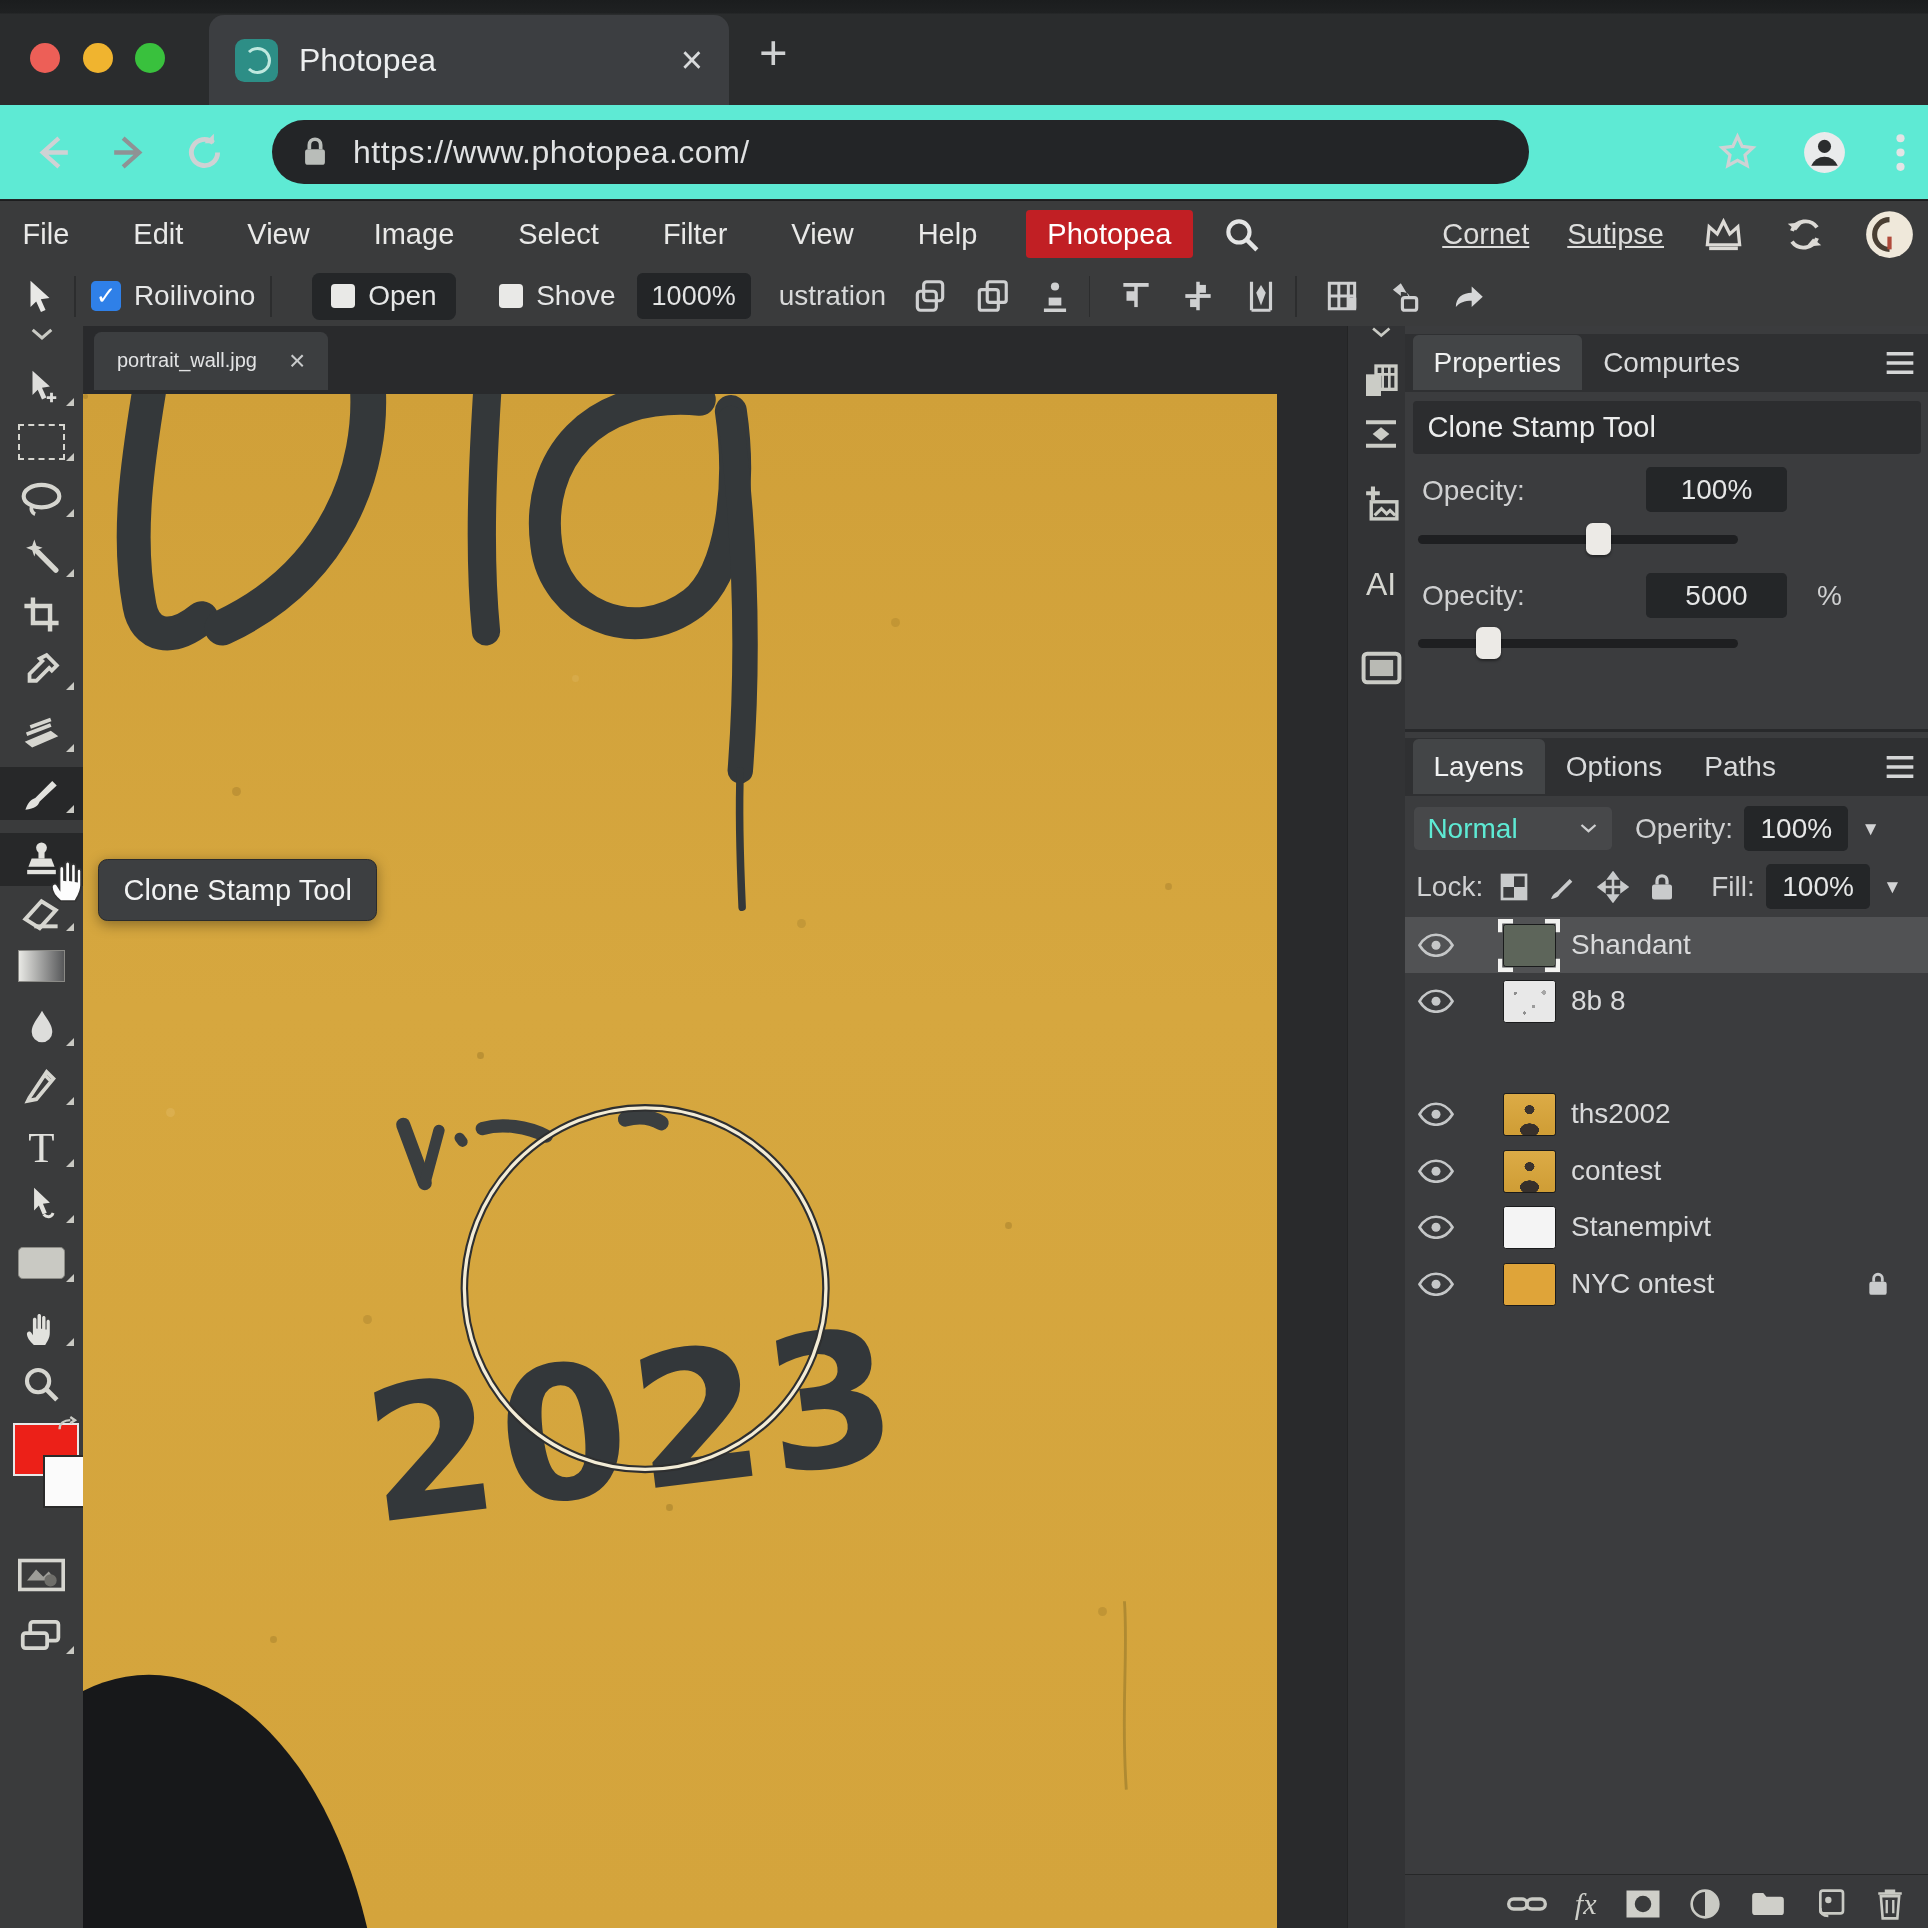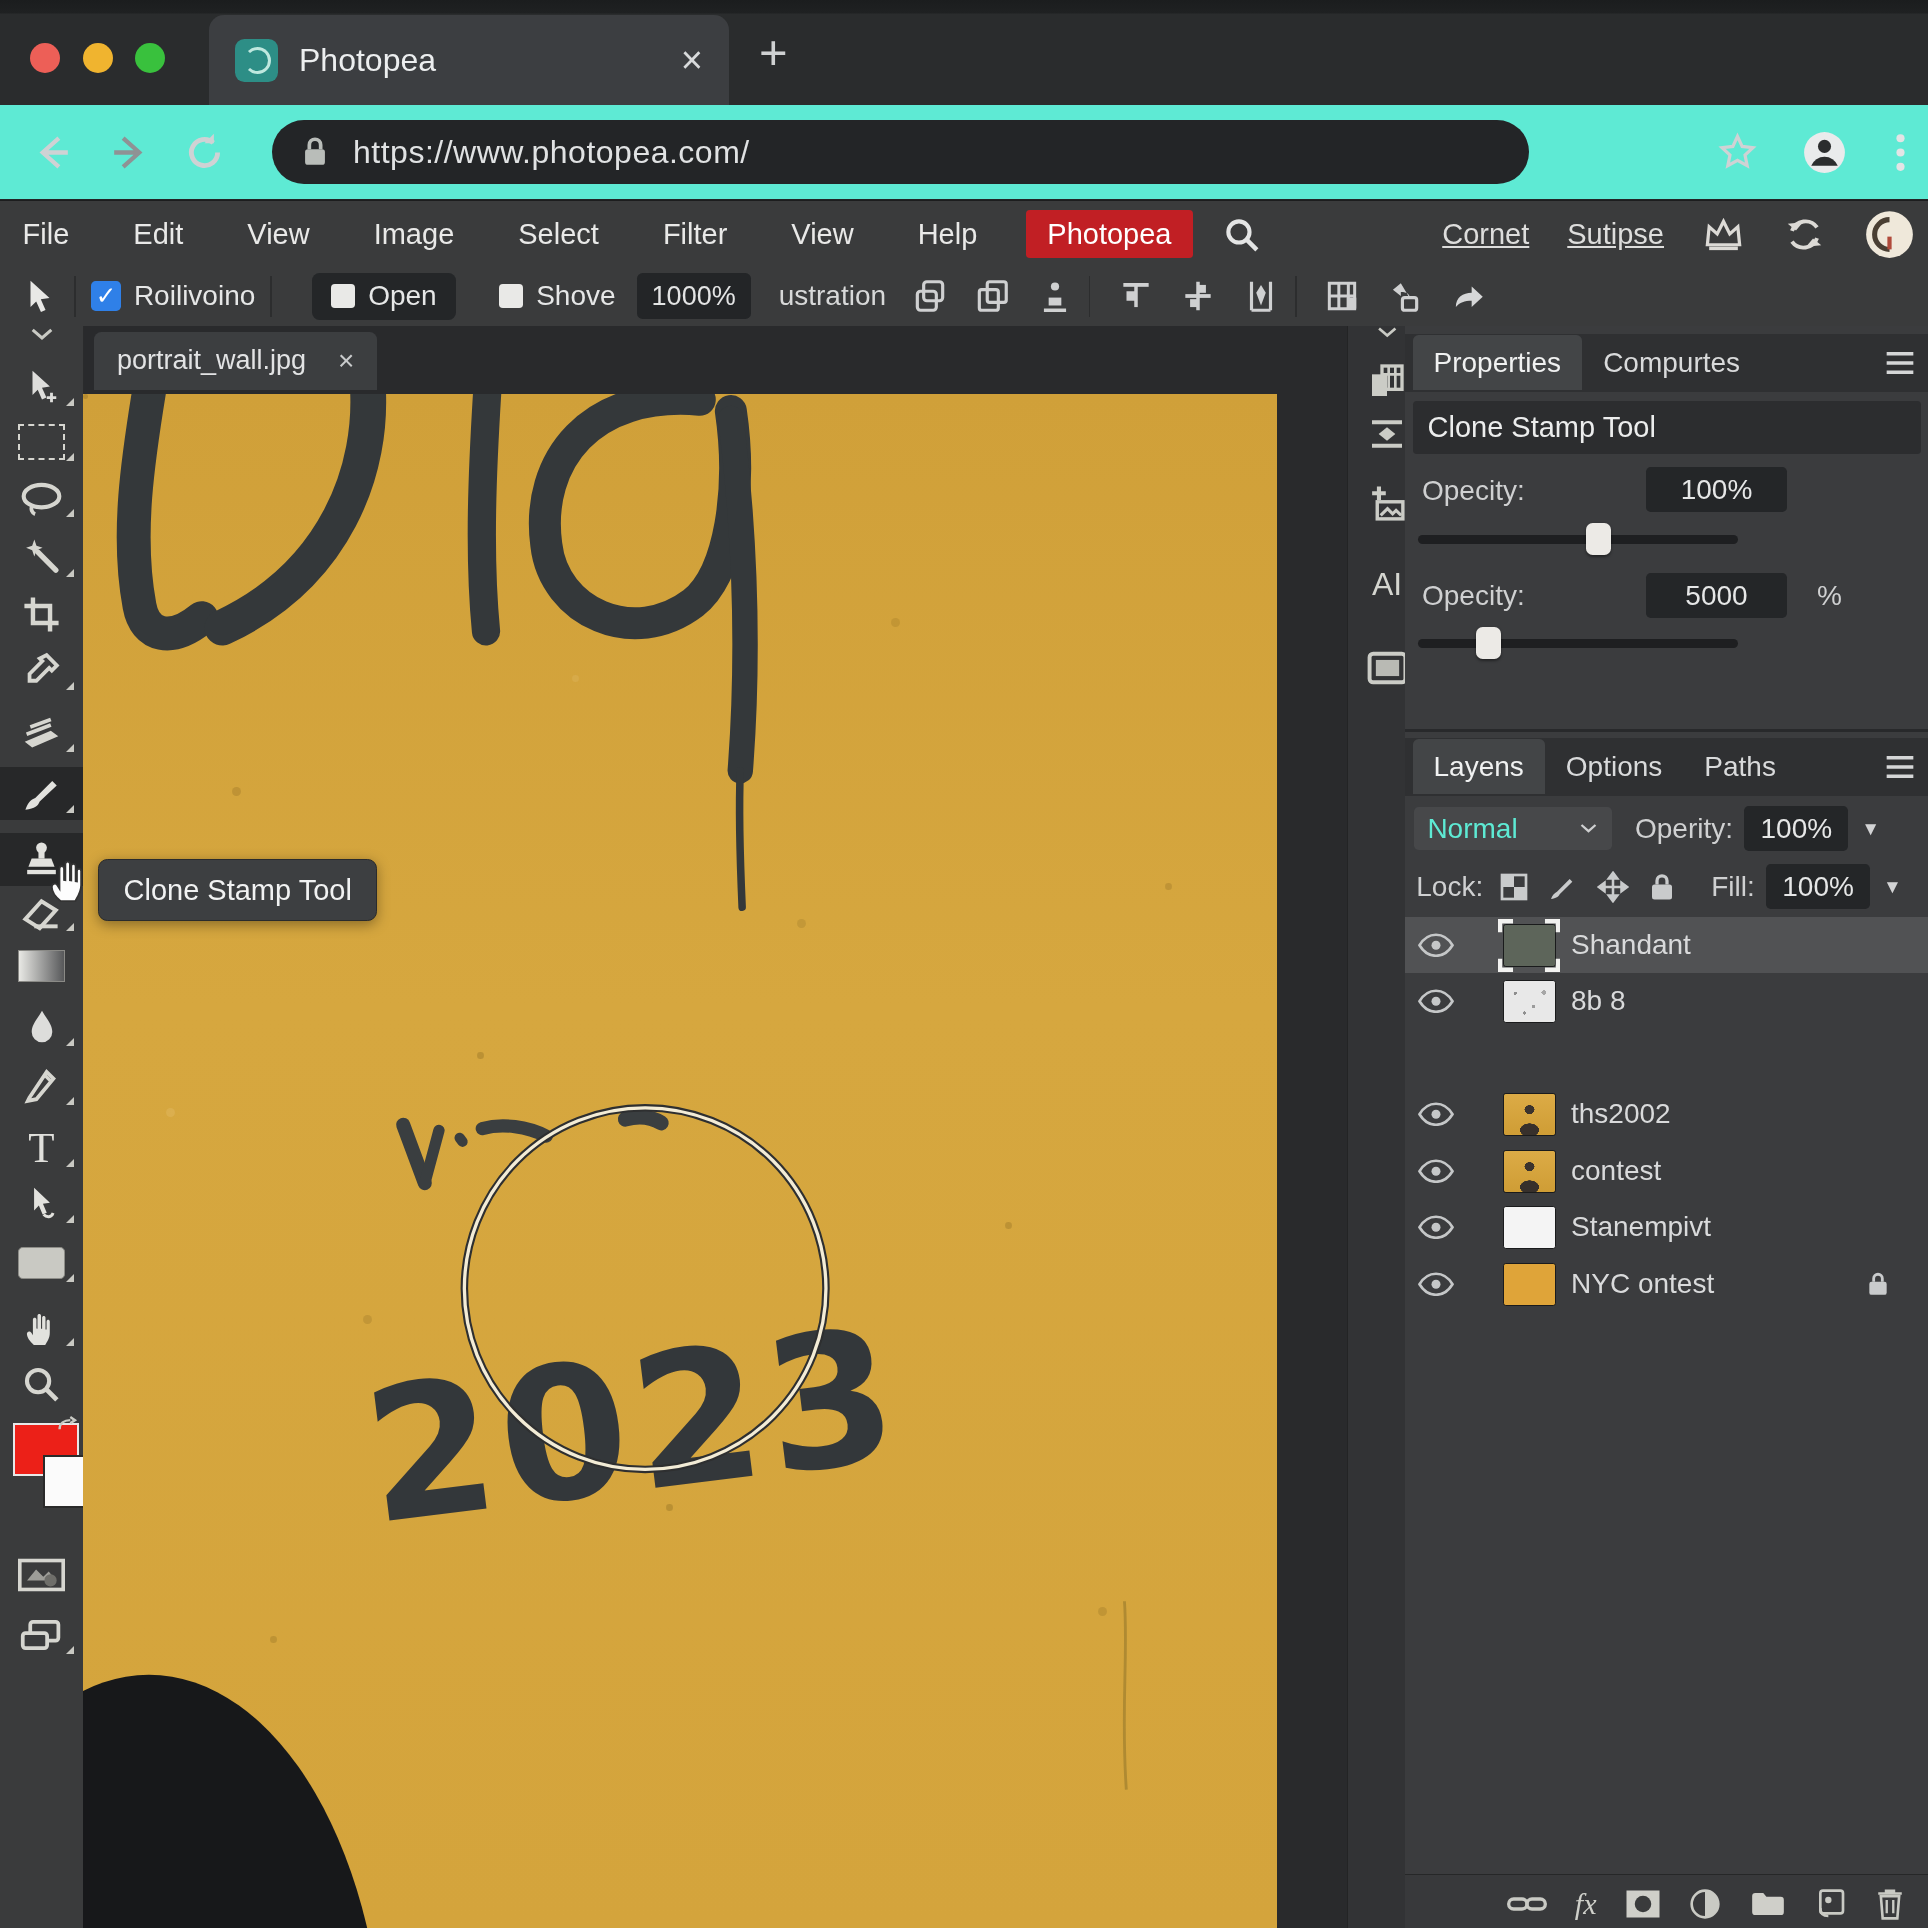--- a/index.html
+++ b/index.html
@@ -50,38 +50,38 @@
   
   .tools{position:absolute;left:0;top:0;width:83px;height:1603px;background:#3a3b3c;border-right:1.9px solid #2a2b2c;}
   .tool{position:absolute;left:0;width:83px;height:53px;display:flex;align-items:center;justify-content:center;color:#d6d6d0;}
   .tool.active{background:#272829;}
   .fly::after{content:"";position:absolute;right:9.4px;bottom:7.5px;border-left:8.5px solid transparent;
     border-bottom:8.5px solid #c9c9c3;}
   
   .canvas-wrap{position:absolute;left:83px;top:0;width:1194px;height:1603px;}
   .doc-tab{position:absolute;left:11.3px;top:5.6px;height:58px;background:#3c3e40;border-radius:7.5px 7.5px 0 0;
     display:flex;align-items:center;padding:0 22.6px;}
-  .doc-tab-name{color:#e2e3e4;font-size:27px;}
+  .doc-tab-name{color:#e2e3e4;font-size:20px;}
   .doc-tab .tab-x{font-size:28px;margin-left:32px;color:#c9cbcc;}
   .canvas{position:absolute;left:0;top:68px;width:1194px;height:1535px;overflow:hidden;
     background:linear-gradient(180deg,#d0a039 0,#d6a73f 40%,#d4a43c 100%);}
   .speck{position:absolute;left:0;top:0;width:4.7px;height:4.7px;border-radius:50%;background:rgba(80,58,12,.18);
     box-shadow:151px 395px 0 1.9px rgba(80,58,12,.16),395px 659px 0 0.9px rgba(80,58,12,.2),
     716px 527px 0 1.9px rgba(80,58,12,.13),923px 829px 0 0.9px rgba(80,58,12,.18),
     282px 923px 0 1.9px rgba(80,58,12,.14),584px 1111px 0 0.9px rgba(80,58,12,.2),
     1017px 1215px 0 1.9px rgba(80,58,12,.15),188px 1243px 0 0.9px rgba(80,58,12,.17),
     810px 226px 0 1.9px rgba(80,58,12,.12),1083px 490px 0 0.9px rgba(80,58,12,.16),
     85px 716px 0 1.9px rgba(255,240,200,.12),490px 282px 0 0.9px rgba(255,240,200,.1);}
   .tooltip{position:absolute;left:98px;top:533px;height:60px;background:#3d3f41;border:1.9px solid #2a2b2c;
     border-radius:9.4px;display:flex;align-items:center;padding:0 24.5px;z-index:30;box-shadow:0 3.8px 13px rgba(0,0,0,.35);}
   .tooltip span{color:#f1f2f2;font-size:29px;}
   .handcur{position:absolute;left:43px;top:524px;z-index:31;}
   
   .strip{position:absolute;left:1347px;top:0;width:58px;height:1603px;background:#323335;border-left:1.9px solid #232425;}
-  .strip .sic{position:absolute;left:10px;width:58px;height:53px;display:flex;align-items:center;justify-content:center;color:#cbccc6;}
+  .strip .sic{position:absolute;left:4px;width:58px;height:53px;display:flex;align-items:center;justify-content:center;color:#cbccc6;}
   
   .panel{position:absolute;left:1405px;top:0;width:524px;height:1603px;background:#3b3c3e;}
   .ptabs{position:absolute;left:0;width:524px;height:58px;background:#2f3032;display:flex;align-items:center;}
   .ptab{color:#d9dadb;font-size:28px;padding:11.3px 21px;}
   .ptab.active{background:#434547;border-radius:5.6px 5.6px 0 0;color:#f0f1f1;}
   .burger{position:absolute;right:13px;top:15px;width:32px;color:#d5d6d7;}
   .toolname{position:absolute;left:7.5px;top:75px;width:508px;height:53px;background:#2c2d2f;border-radius:3.8px;
     display:flex;align-items:center;padding-left:15px;box-sizing:border-box;color:#eceded;font-size:29px;}
   .plabel{color:#cfd0d1;font-size:28px;}
   .pvbox{background:#242628;border-radius:4.7px;color:#e6e7e7;font-size:28px;text-align:center;padding:6.6px 0;}

